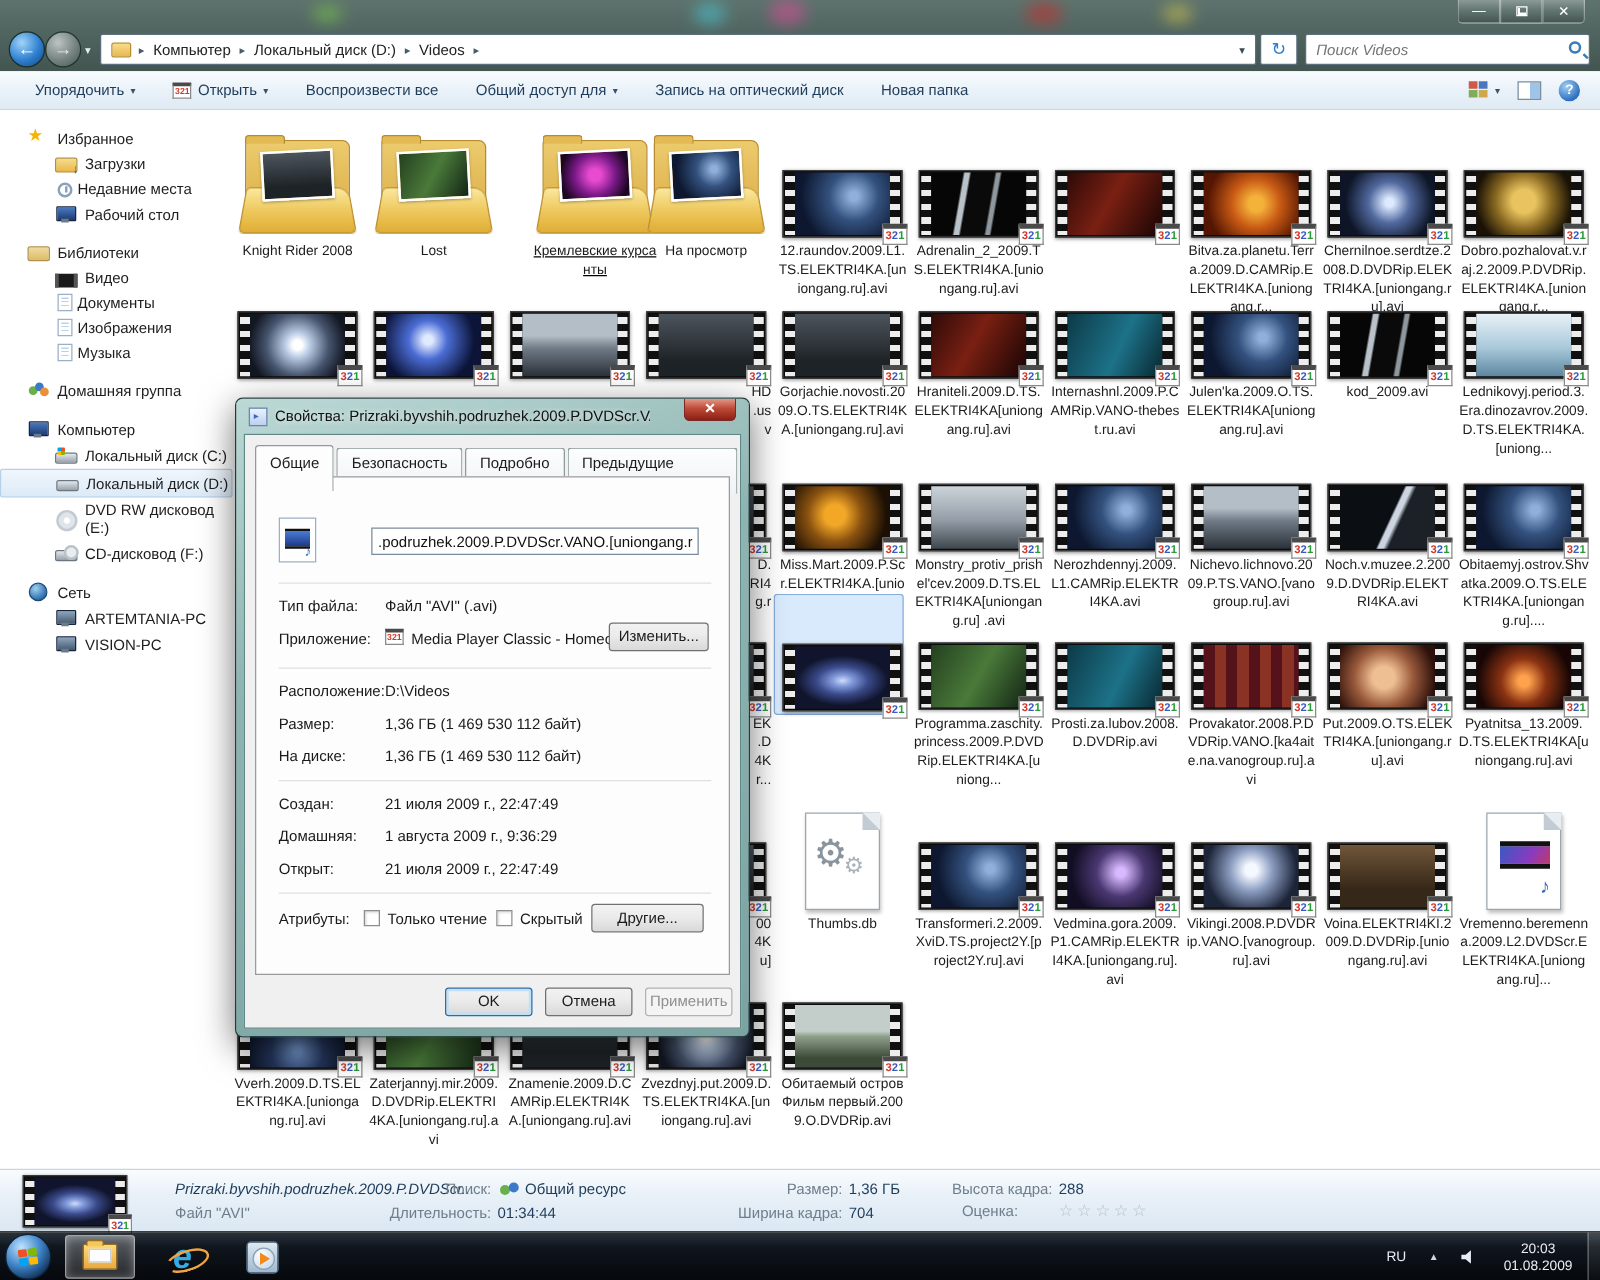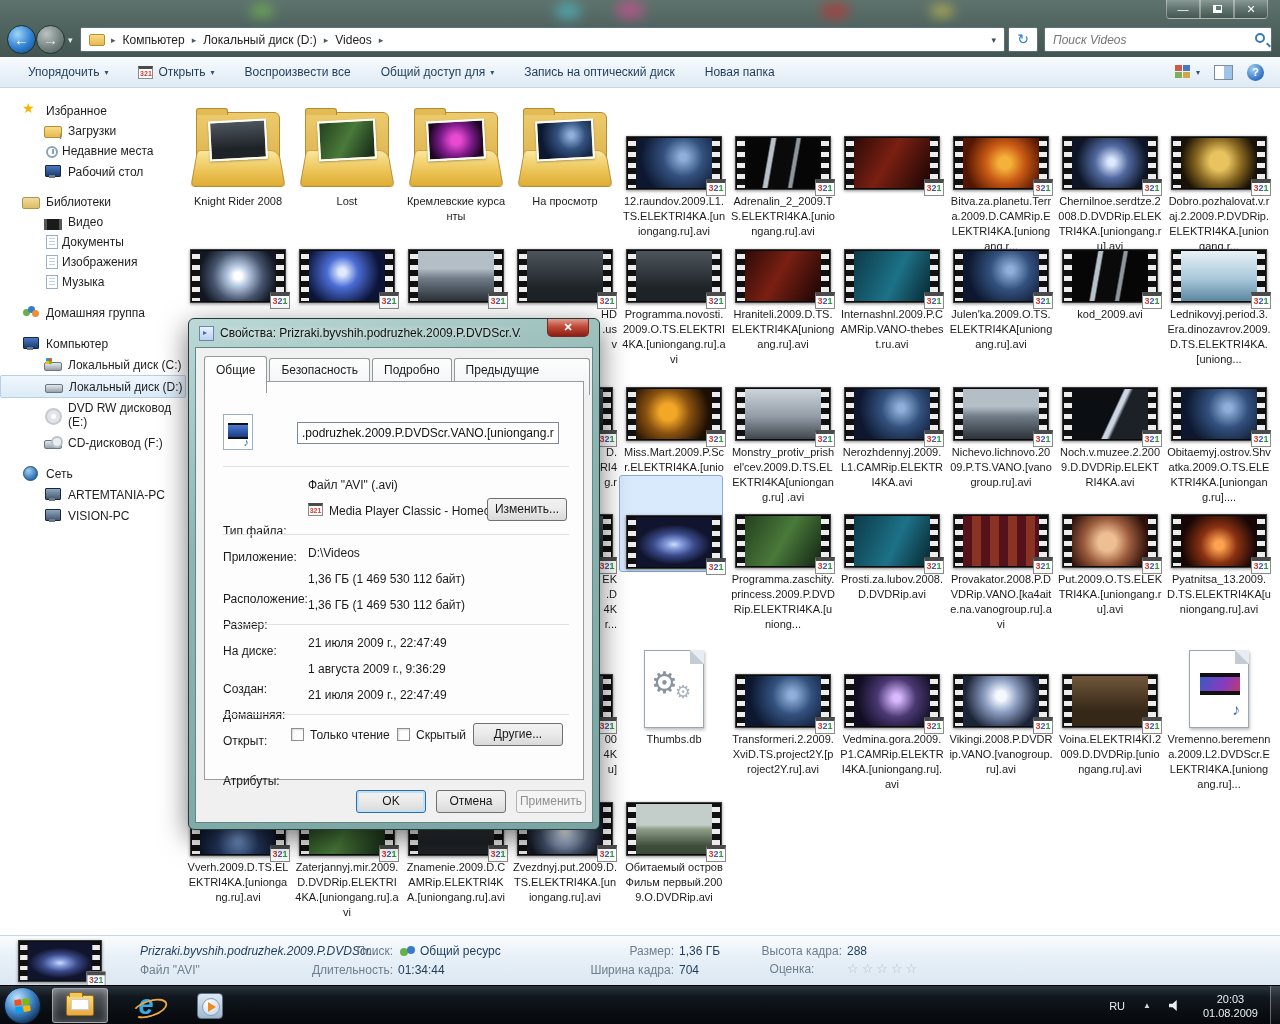--- a/index.html
+++ b/index.html
@@ -154,21 +154,21 @@
   .dlg-ico::after{content:'▸';color:#3a6ac0;font-size:8px;position:absolute;left:3px;top:1px;}
   .dlg-title{font-size:12px;color:#111;text-shadow:0 0 6px rgba(255,255,255,.9);white-space:nowrap;overflow:hidden;max-width:300px;}
   .dlg-close{position:absolute;right:10px;top:0;width:42px;height:18px;border:1px solid #7a2a24;border-top:none;border-radius:0 0 5px 5px;
     background:linear-gradient(#e09a8a,#c04a38 45%,#8a1f14);color:#fff;font-size:11px;font-weight:bold;text-align:center;line-height:17px;}
   .dlg-inner{position:absolute;left:6px;right:6px;top:28px;bottom:6px;background:#f0f0f0;border:1px solid #5f8784;}
   .dlg-tabs{position:absolute;left:8px;top:8px;display:flex;}
   .tab{font-size:12px;color:#1c1c1c;padding:4px 11px;border:1px solid #8f9b9b;border-bottom:none;background:linear-gradient(#fdfdfd,#eef3f5);
     border-radius:3px 3px 0 0;margin-right:2px;position:relative;top:2px;}
   .tab.active{background:#fdfdfd;top:0;padding-top:6px;z-index:2;}
   .dlg-page{position:absolute;left:8px;right:8px;top:33px;bottom:42px;background:#fdfdfd;border:1px solid #9b9b9b;font-size:12px;color:#1a1a1a;}
-  .fld-label{position:absolute;left:18px;margin-top:46px;}
+  .fld-label{position:absolute;left:18px;}
   .fld-value{position:absolute;left:103px;}
   .dlg-sep{position:absolute;left:18px;right:14px;height:1px;background:#e0e0e0;}
   .fname{position:absolute;left:92px;top:40px;width:262px;height:22px;border:1px solid #7a8a99;font-size:12px;padding:2px 4px;color:#111;background:#fff;}
   .avi-ico{position:absolute;left:18px;top:32px;width:30px;height:36px;background:#fff;border:1px solid #9ab0c8;}
   .avi-ico::before{content:'';position:absolute;left:4px;top:8px;width:20px;height:12px;background:linear-gradient(#4a7ad0,#1c3a8a);border-top:2px solid #111;border-bottom:2px solid #111;}
   .avi-ico::after{content:'♪';position:absolute;right:3px;bottom:1px;color:#3a6ac0;font-size:11px;font-weight:bold;}
   .mpc-mini{display:inline-block;width:15px;height:13px;background:#fff;border:1px solid #8a8a8a;border-top:3px solid #4a4a4a;
     font-size:7px;font-weight:bold;color:#2a9a3a;text-align:center;line-height:9px;flex:0 0 auto;}
   .mpc-mini::after{content:'321';letter-spacing:0;color:#d03a2a;}
   .dlg-btn{position:absolute;width:70px;height:23px;border:1px solid #707070;border-radius:3px;
@@ -397,21 +397,21 @@
       <div class="cell" style="left: 295px; top: 100px;">
         <div class="icon-area">
           <div class="folder">
             <div class="back"></div>
             <div class="front"></div>
             <div class="prev t-jungle"></div>
           </div>
         </div>
         <div class="cap">Lost</div>
       </div>
-      <div class="cell" style="left: 404px; top: 100px;">
+      <div class="cell" style="left: 424px; top: 100px; text-decoration: underline;">
         <div class="icon-area">
           <div class="folder">
             <div class="back"></div>
             <div class="front"></div>
             <div class="prev t-magenta"></div>
           </div>
         </div>
         <div class="cap">Кремлевские курсанты</div>
       </div>
       <div class="cell" style="left: 513px; top: 100px;">
@@ -515,21 +515,21 @@
 .us
 v</div>
       </div>
       <div class="cell" style="left: 622px; top: 213px;">
         <div class="icon-area">
           <div class="film">
             <div class="scr t-gray"></div>
             <div class="b321"><span class="n3">3</span><span class="n2">2</span><span class="n1">1</span></div>
           </div>
         </div>
-        <div class="cap">Programma.novosti.2009.O.TS.ELEKTRI4KA.[uniongang.ru].avi</div>
+        <div class="cap">Gorjachie.novosti.2009.O.TS.ELEKTRI4KA.[uniongang.ru].avi</div>
       </div>
       <div class="cell" style="left: 731px; top: 213px;">
         <div class="icon-area">
           <div class="film">
             <div class="scr t-darkred"></div>
             <div class="b321"><span class="n3">3</span><span class="n2">2</span><span class="n1">1</span></div>
           </div>
         </div>
         <div class="cap">Hraniteli.2009.D.TS.ELEKTRI4KA[uniongang.ru].avi</div>
       </div>

